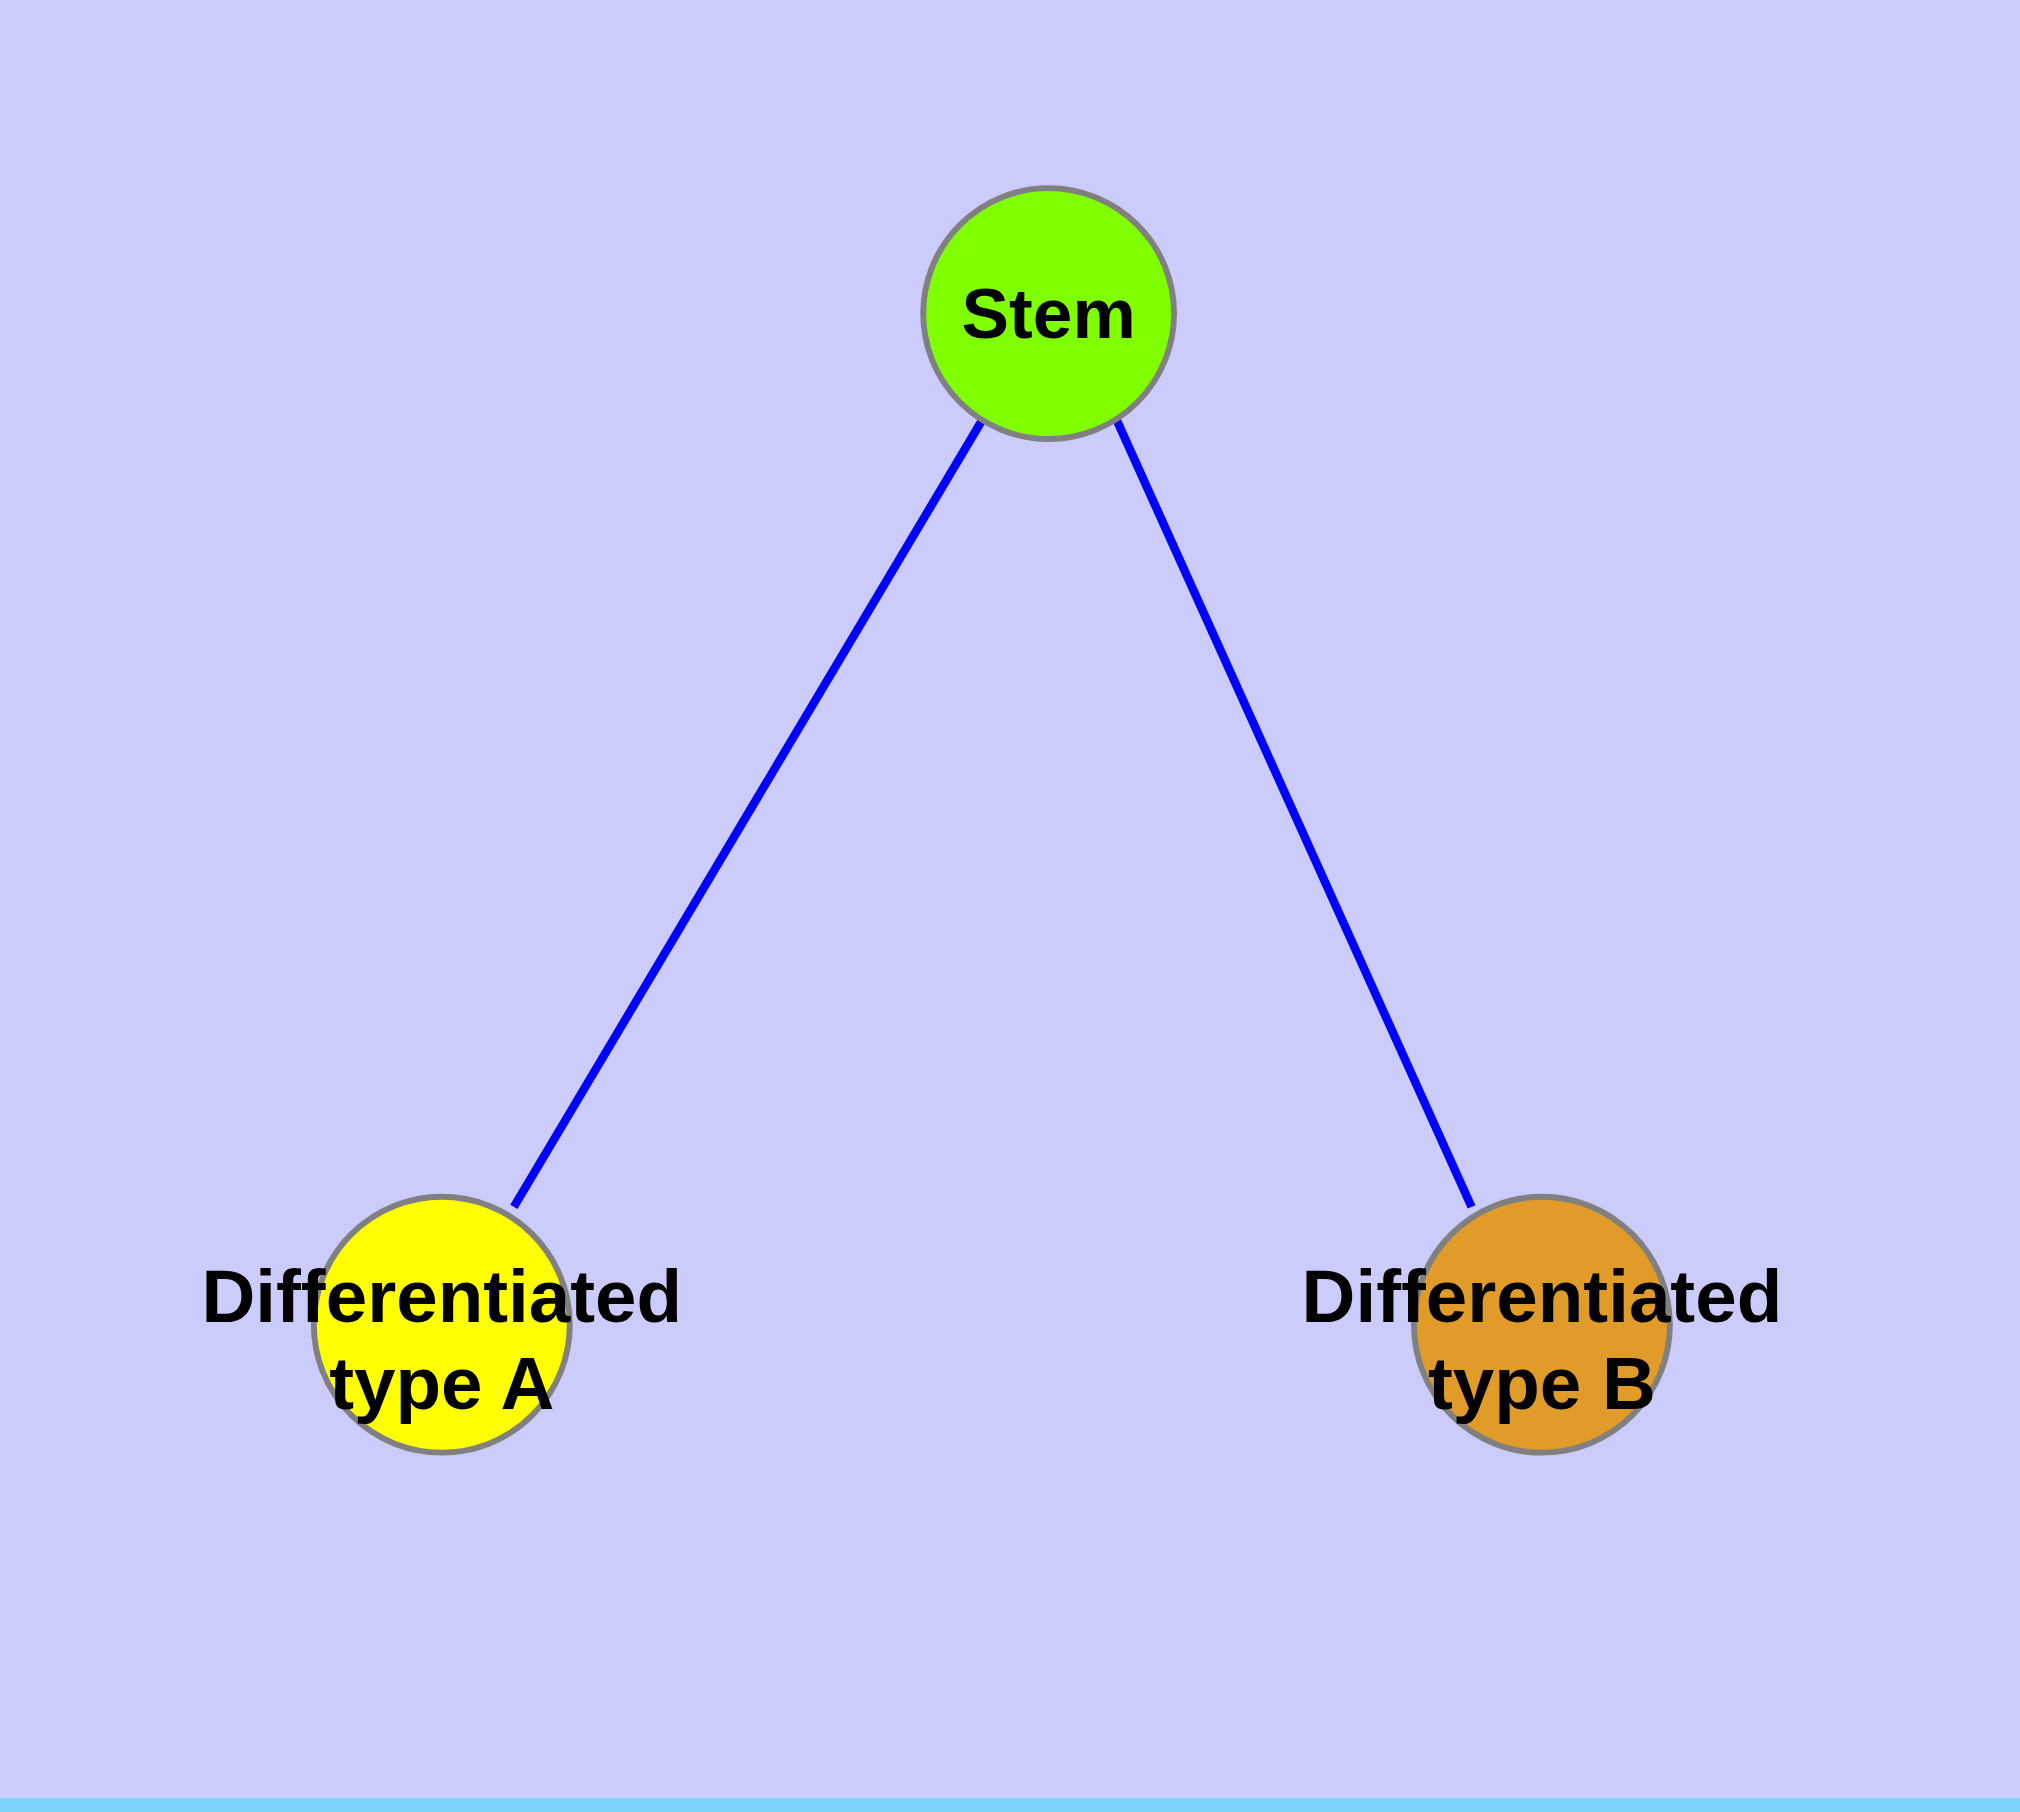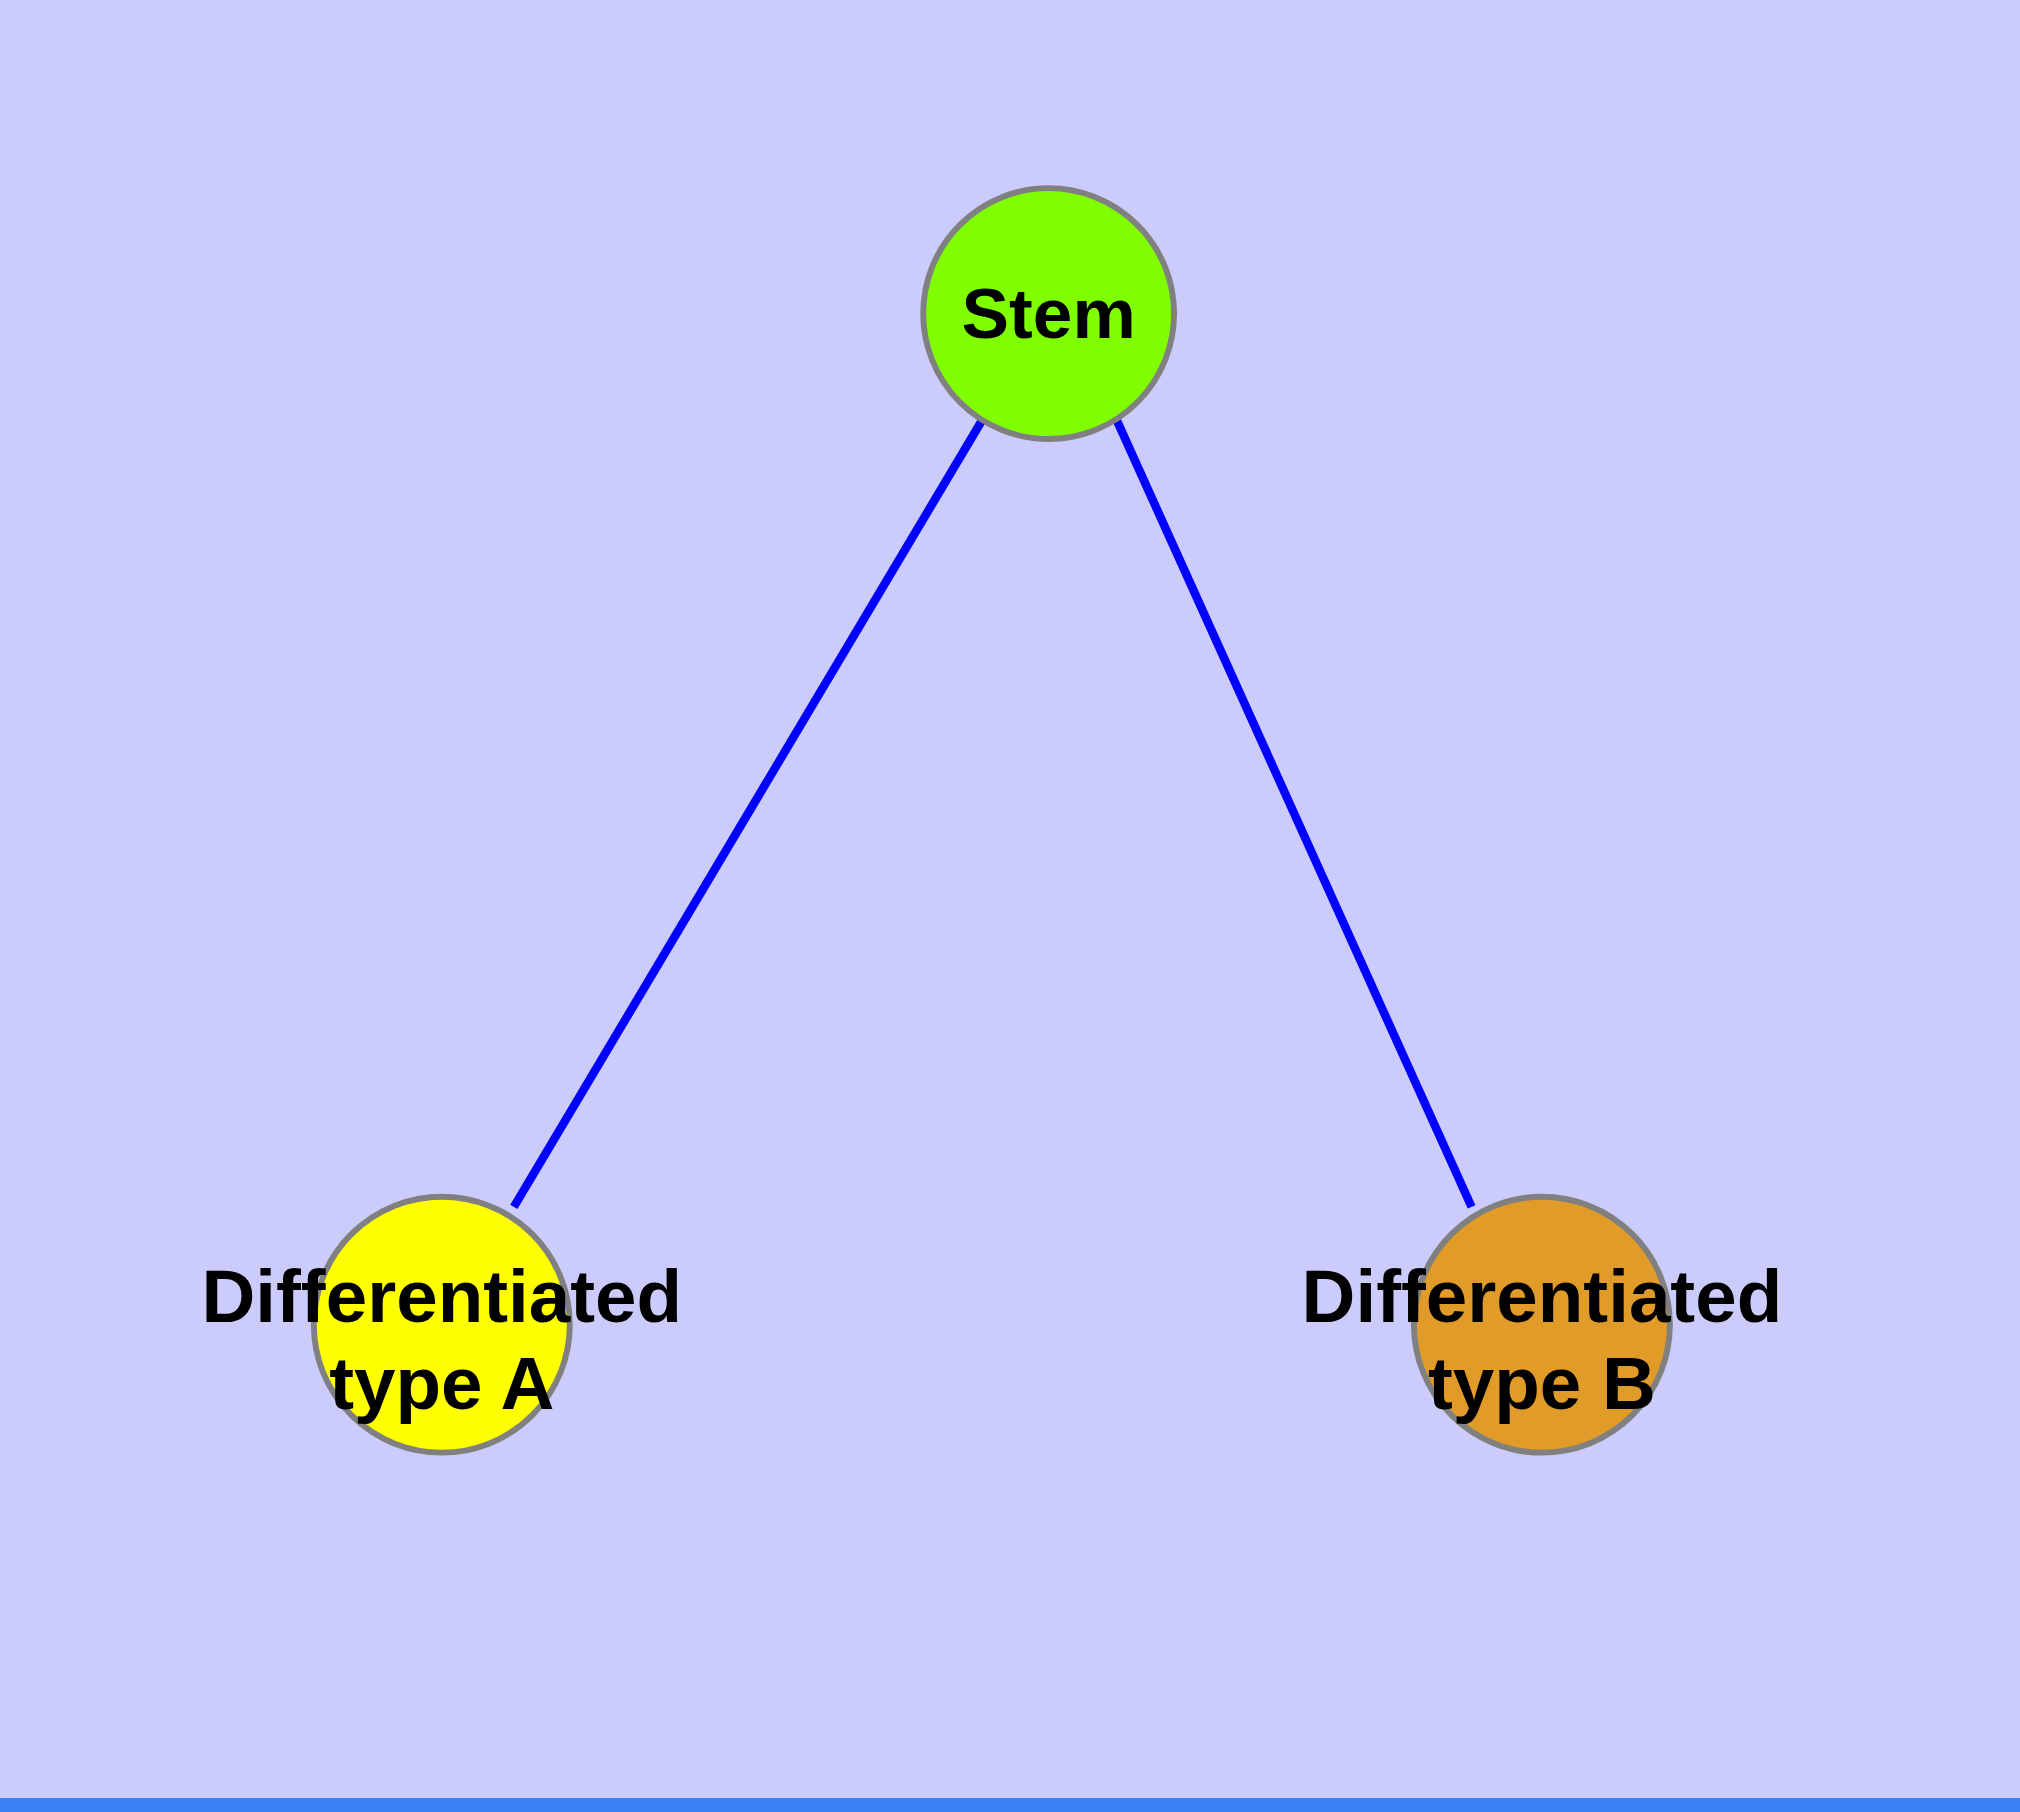--- a/index.html
+++ b/index.html
@@ -4,21 +4,21 @@
 <style>
   html, body {
     margin: 0;
     padding: 0;
     background: #ffffff;
   }
   #stage {
     position: relative;
     width: 2021px;
     height: 1812px;
-    background: #3b82f6;
+    background: #7dd3fc;
     overflow: hidden;
     font-family: "Liberation Sans", sans-serif;
   }
   #canvas-bg {
     position: absolute;
     left: 0;
     top: 0;
     width: 2021px;
     height: 1798px;
     background: #ccccfc;

